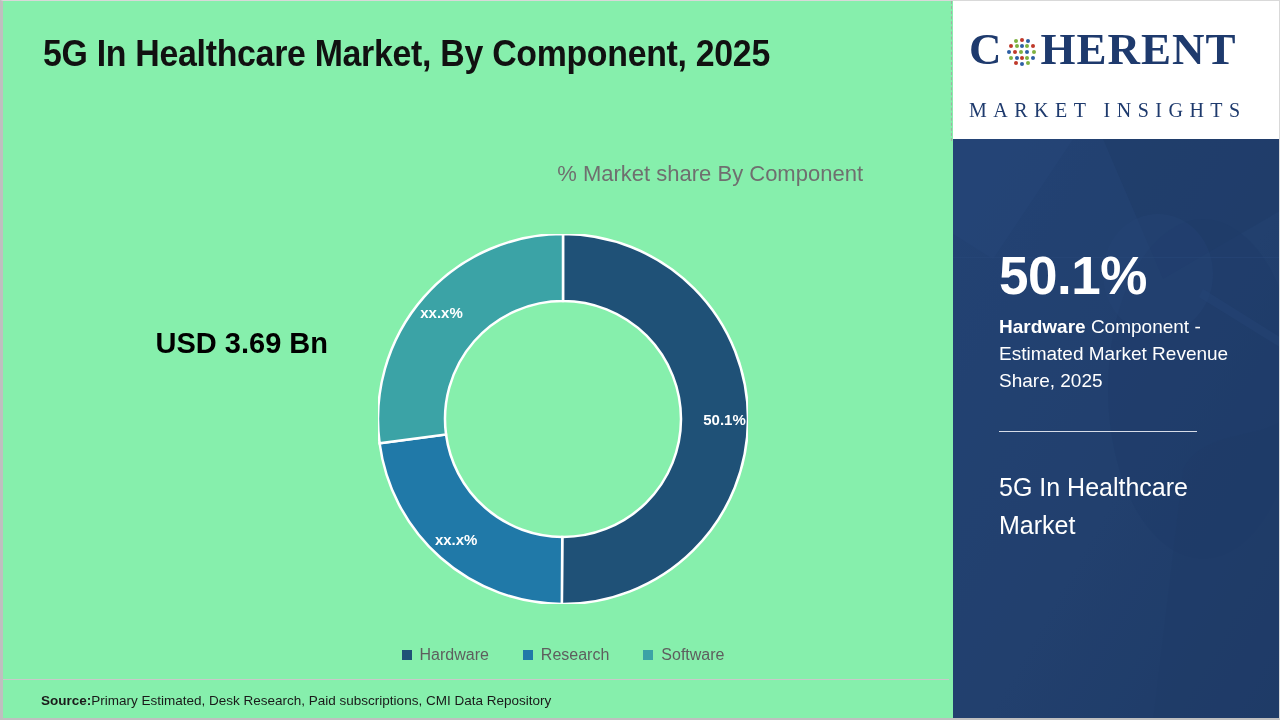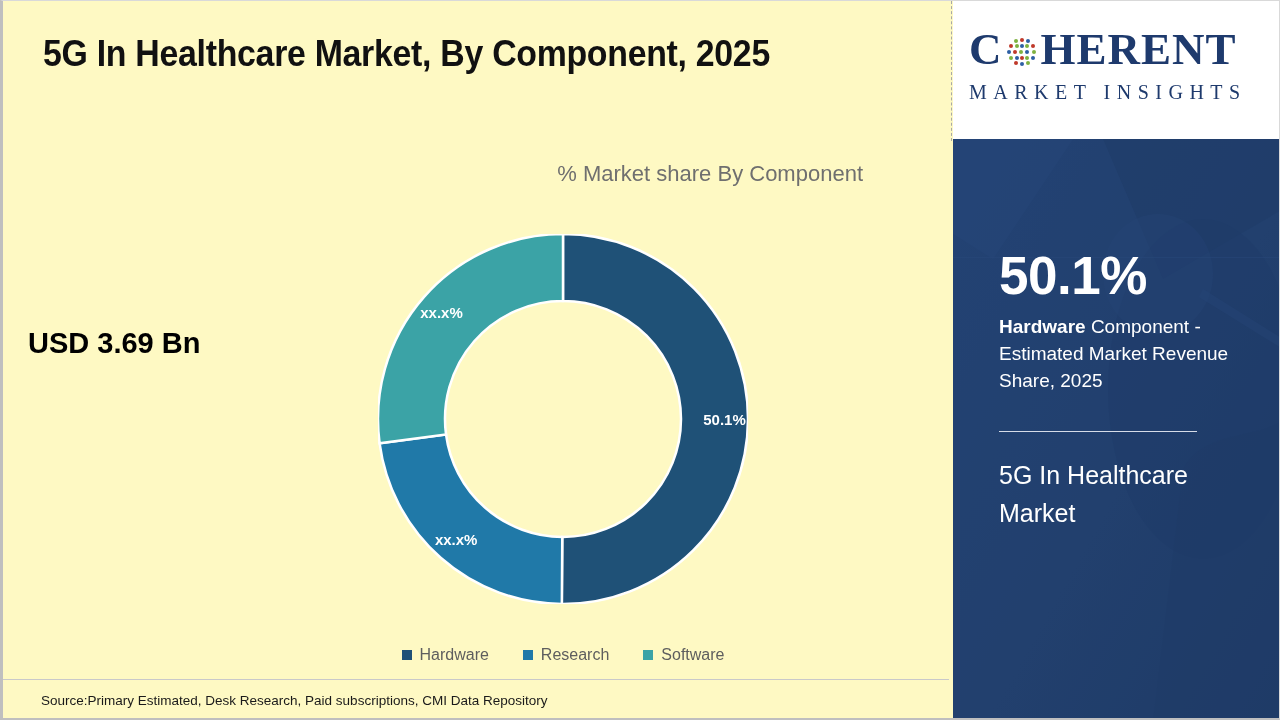--- a/index.html
+++ b/index.html
@@ -10,21 +10,21 @@
   body {
     width: 1280px;
     height: 720px;
     font-family: "Liberation Sans", sans-serif;
     overflow: hidden;
   }
   #page {
     position: relative;
     width: 1280px;
     height: 720px;
-    background: #fef9c3;
+    background: #86efac;
     box-sizing: border-box;
     border-left: 3px solid #bfbfbf;
     border-top: 1px solid #d9d9d9;
     border-right: 1px solid #d9d9d9;
     border-bottom: 2px solid #bfbfbf;
     overflow: hidden;
   }
 
   
   .v-dashed {
@@ -76,20 +76,21 @@
     color: #111111;
     font-weight: 400;
     line-height: 1.25;
   }
   .tms-value {
     font-size: 29px;
     color: #000000;
     font-weight: bold;
     line-height: 1.25;
     margin-top: 2px;
+    text-align: right;
   }
 
   
   .donut-wrap {
     position: absolute;
     left: 375px;
     top: 233px;
     width: 370px;
     height: 370px;
   }
@@ -137,21 +138,21 @@
     background: #c9c9c9;
   }
   .source {
     position: absolute;
     left: 38px;
     top: 692px;
     font-size: 13.5px;
     color: #1a1a1a;
     white-space: nowrap;
   }
-  .source b { font-weight: normal; }
+  .source b { font-weight: bold; }
 
   
   .logo-panel {
     position: absolute;
     left: 950px;
     top: 0px;
     width: 330px;
     height: 138px;
     background: #ffffff;
     border-bottom: 0;
@@ -180,21 +181,21 @@
     height: 36px;
     margin: 0 1px 0 1px;
     position: relative;
     top: 2px;
   }
   .logo-sub {
     font-family: "Liberation Serif", serif;
     font-size: 20px;
     color: #1e3a6d;
     letter-spacing: 6.5px;
-    margin-top: 6px;
+    margin-top: 24px;
     white-space: nowrap;
   }
 
   .side-panel {
     position: absolute;
     left: 950px;
     top: 138px;
     width: 330px;
     height: 582px;
     background: #22406e;
@@ -226,21 +227,21 @@
     font-weight: 400;
   }
   .side-desc b { font-weight: bold; }
   .side-rule {
     margin-top: 36px;
     width: 198px;
     height: 1px;
     background: #d6dce8;
   }
   .side-market {
-    margin-top: 24px;
+    margin-top: 36px;
     font-size: 25px;
     color: #ffffff;
     line-height: 1.52;
     font-weight: 300;
   }
 </style>
 </head>
 <body>
 
 <div id="page">

